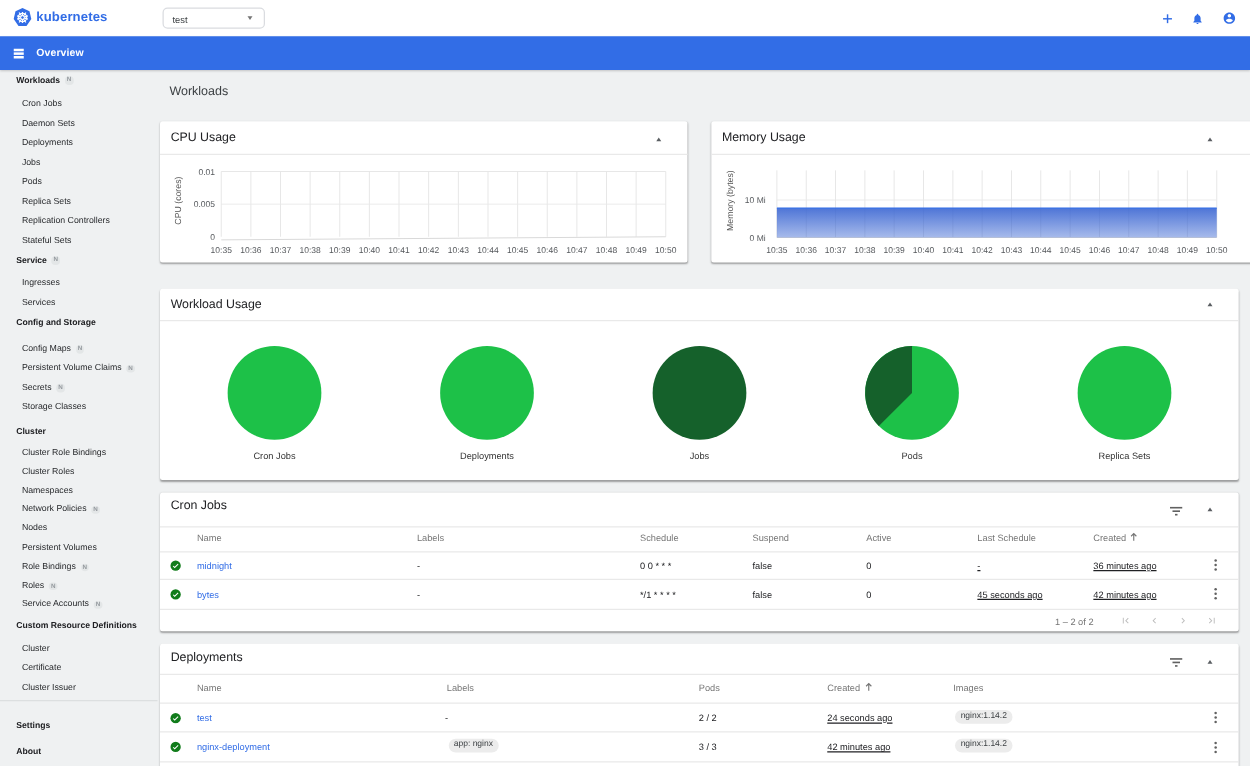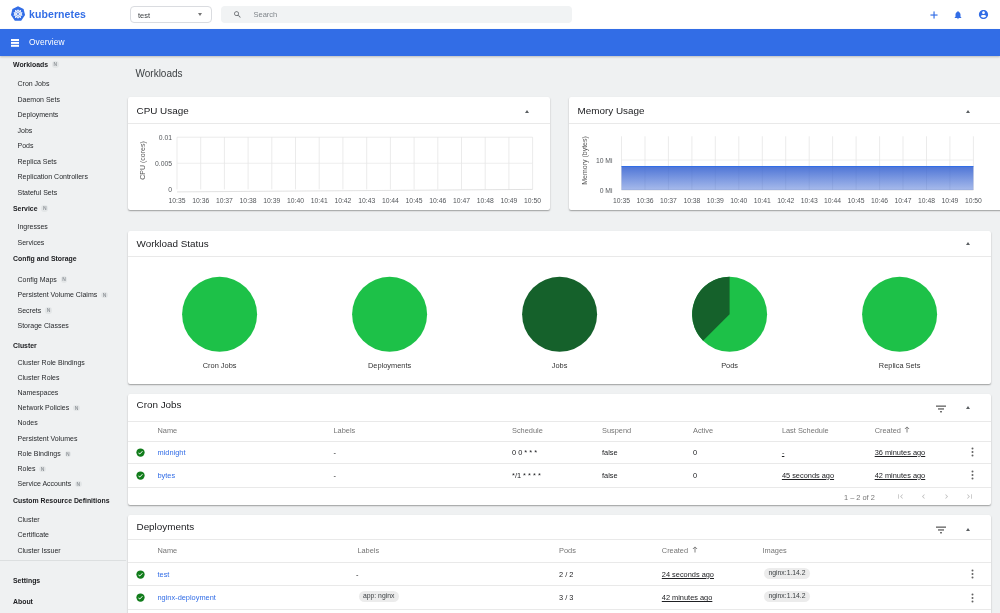--- a/index.html
+++ b/index.html
@@ -30,40 +30,34 @@
       <circle cx="50" cy="50" r="21"></circle>
       <path d="M50 22 L50 78 M23 42 L77 58 M33 75 L67 25 M67 75 L33 25 M23 58 L77 42"></path>
     </g>
     <circle cx="50" cy="50" r="9" fill="#326de6" stroke="#fff" stroke-width="5"></circle>
   </svg>
   <span style="position:absolute;left:29px;top:9px;font-size:10.5px;line-height:11px;font-weight:bold;color:#326de6;letter-spacing:0.1px;">kubernetes</span>
   <div style="position:absolute;left:130px;top:5.5px;width:82px;height:17px;border:1px solid #dadce0;border-radius:4px;">
     <span style="position:absolute;left:7px;top:4.5px;font-size:7.5px;color:#3c4043;">test</span>
     <div style="position:absolute;right:9px;top:6.5px;width:0;height:0;border-left:2.8px solid transparent;border-right:2.8px solid transparent;border-top:3.2px solid #757575;"></div>
   </div>
-  <div style="position:absolute;left:220.5px;top:5.5px;width:351px;height:17px;background:#f1f3f4;border-radius:4px;">
-    <svg style="position:absolute;left:12px;top:4px" width="9" height="9" viewBox="0 0 24 24">
-        <path d="M15.5 14h-.79l-.28-.27C15.41 12.59 16 11.11 16 9.5 16 5.91 13.09 3 9.5 3S3 5.91 3 9.5 5.91 16 9.5 16c1.61 0 3.09-.59 4.23-1.57l.27.28v.79l5 4.99L20.49 19l-4.99-5zm-6 0C7.01 14 5 11.99 5 9.5S7.01 5 9.5 5 14 7.01 14 9.5 11.99 14 9.5 14z" fill="#5f6368"></path>
-      </svg>
-    <span style="position:absolute;left:33px;top:4.5px;font-size:7.5px;color:#80868b;">Search</span>
-  </div>
   <svg style="position:absolute;left:930px;top:11px" width="8" height="8" viewBox="0 0 9 9">
       <rect x="3.9" y="0.5" width="1.3" height="8" fill="#326de6"></rect>
       <rect x="0.5" y="3.9" width="8" height="1.3" fill="#326de6"></rect>
     </svg>
   <svg style="position:absolute;left:953px;top:9.5px" width="10" height="10" viewBox="0 0 24 24">
       <path d="M12 22c1.1 0 2-.9 2-2h-4c0 1.1.89 2 2 2zm6-6v-5c0-3.07-1.64-5.64-4.5-6.32V4c0-.83-.67-1.5-1.5-1.5s-1.5.67-1.5 1.5v.68C7.63 5.36 6 7.92 6 11v5l-2 2v1h16v-1l-2-2z" fill="#326de6"></path>
     </svg>
   <svg style="position:absolute;left:978px;top:9px" width="11" height="11" viewBox="0 0 24 24">
       <path d="M12 2C6.48 2 2 6.48 2 12s4.48 10 10 10 10-4.48 10-10S17.52 2 12 2zm0 3c1.66 0 3 1.34 3 3s-1.34 3-3 3-3-1.34-3-3 1.34-3 3-3zm0 14.2c-2.5 0-4.71-1.28-6-3.22.03-1.99 4-3.08 6-3.08 1.99 0 5.97 1.09 6 3.08-1.29 1.94-3.5 3.22-6 3.22z" fill="#326de6"></path>
     </svg>
 </div>
 <div id="bluebar">
   <div style="position:absolute;left:11px;top:10.4px;width:8px;height:1.4px;background:#fff;box-shadow:0 2.9px 0 #fff, 0 5.8px 0 #fff;"></div>
-  <span style="position:absolute;left:29px;top:8px;font-size:8.4px;font-weight:normal;color:#fff;letter-spacing:0.1px;">Overview</span>
+  <span style="position:absolute;left:29px;top:8px;font-size:8.4px;font-weight:bold;color:#fff;letter-spacing:0.1px;">Overview</span>
 </div>
 <div id="sidebar">
   <div class="srow scat" style="top:3.5px">Workloads <span class="badge">N</span></div>
   <div class="srow" style="top:22.5px">Cron Jobs</div>
   <div class="srow" style="top:38.5px">Daemon Sets</div>
   <div class="srow" style="top:54px">Deployments</div>
   <div class="srow" style="top:69.5px">Jobs</div>
   <div class="srow" style="top:85px">Pods</div>
   <div class="srow" style="top:100.5px">Replica Sets</div>
   <div class="srow" style="top:116px">Replication Controllers</div>
@@ -200,21 +194,21 @@
     </g>
     </g>
 
     <rect x="52.5" y="69.5" width="351.9" height="23.5" fill="url(#marea)"></rect>
     <line x1="52.5" y1="69.5" x2="404.4" y2="69.5" stroke="#326de6" stroke-width="1.1"></line>
     <text transform="translate(17.5,63.5) rotate(-90)" text-anchor="middle" font-size="7" fill="#555">Memory (bytes)</text>
   </svg>
 </div>
 
 <div class="card" style="left:128px;top:230.5px;width:863px;height:153.5px;">
-  <div class="ctitle" style="top:7.8px;">Workload Status</div>
+  <div class="ctitle" style="top:7.8px;">Workload Usage</div>
   <div class="caret" style="left:837.8px;top:11.2px;"></div>
   <div class="hdrline" style="top:25.8px;"></div>
   <svg width="863" height="154" viewBox="0 0 863 154" style="position:absolute;left:0;top:0;">
     <circle cx="91.6" cy="83.3" r="37.5" fill="#1dc148"></circle>
     <circle cx="261.6" cy="83.3" r="37.5" fill="#1dc148"></circle>
     <circle cx="431.6" cy="83.3" r="37.5" fill="#15612b"></circle>
     <circle cx="601.6" cy="83.3" r="37.5" fill="#1dc148"></circle>
     <path d="M601.6,83.3 L601.6,45.8 A37.5,37.5 0 0 0 575.08,109.82 Z" fill="#15612b"></path>
     <circle cx="771.6" cy="83.3" r="37.5" fill="#1dc148"></circle>
     <g font-size="7.4" fill="#333" text-anchor="middle">

